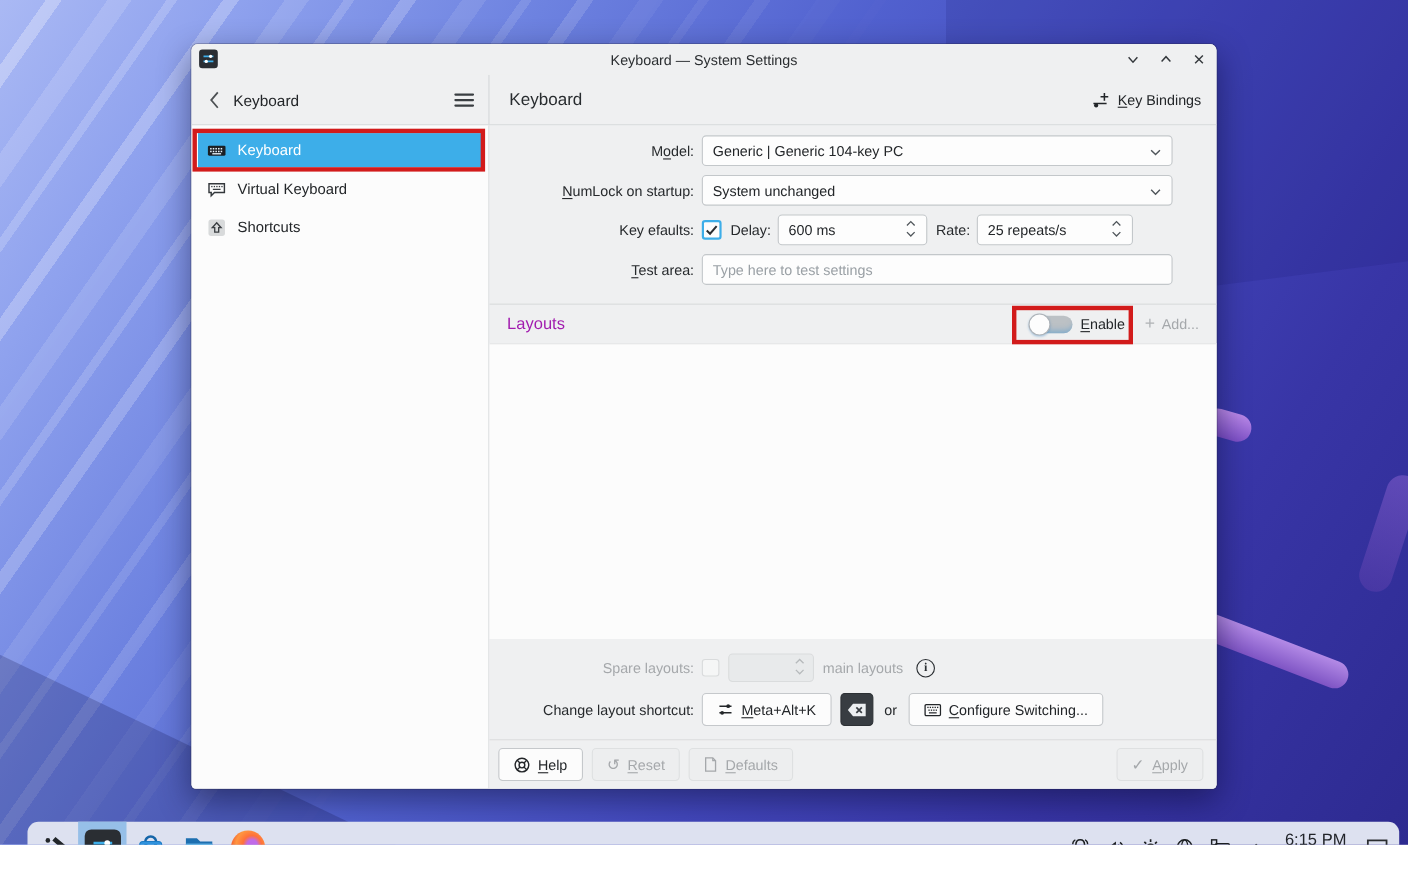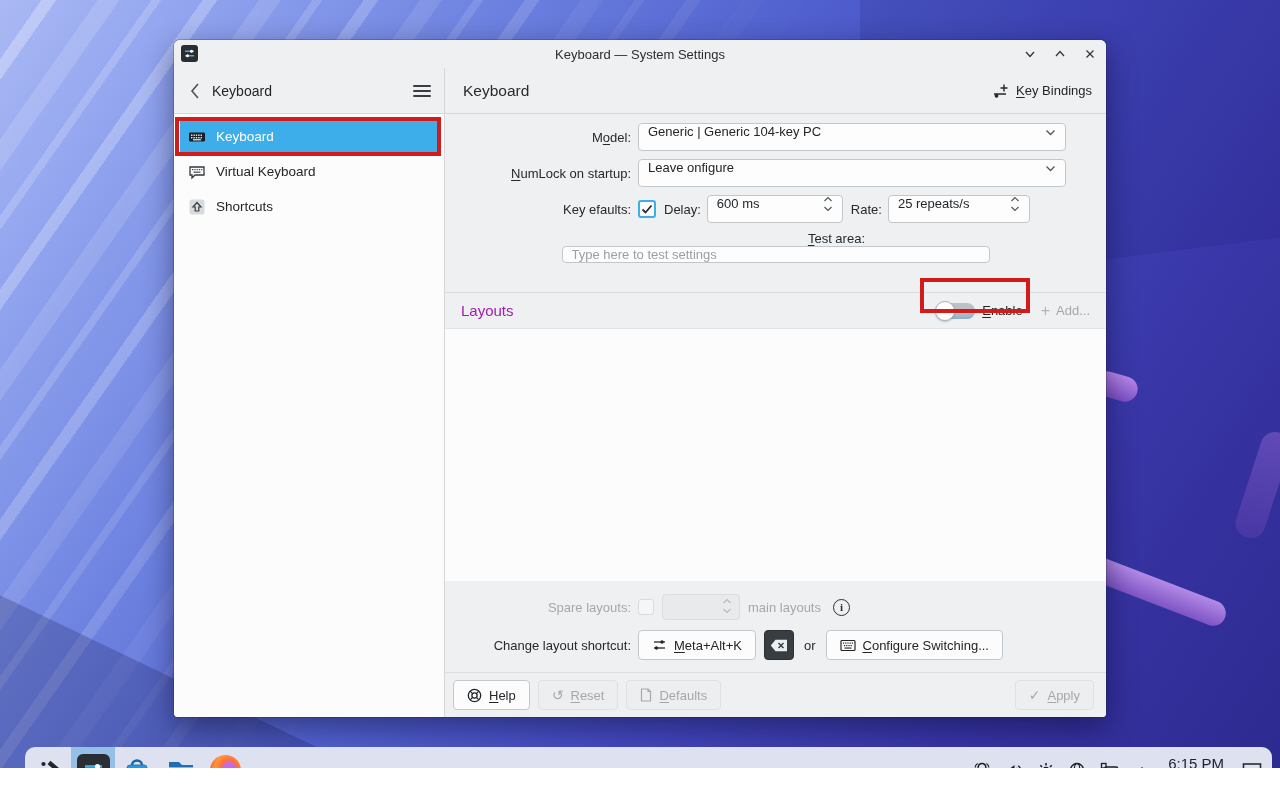--- a/index.html
+++ b/index.html
@@ -51,24 +51,24 @@
   
   .sidebar { width:271px; flex:none; background:#fcfcfc; border-right:1px solid #d5d7d9; padding-top:7px; }
   .sb-item { height:31px; margin:0 6px 4px 6px; display:flex; align-items:center; gap:10px; padding:0 8px; font-size:13.5px; color:#232629; }
   .sb-item.selected { background:#3daee9; color:#fff; }
   .sb-icon { width:18px; height:18px; flex:none; display:flex; align-items:center; justify-content:center; }
 
   
   .main { flex:1; display:flex; flex-direction:column; min-width:0; background:#eff0f1; }
   .form-area { padding:9px 0 17px 0; }
   .frow { display:flex; align-items:center; margin-bottom:8px; height:28px; }
-  .frow:last-child { margin-bottom:16px;flex-direction:column; }
+  .frow:last-child { margin-bottom:0; }
   .flabel { width:186px; flex:none; text-align:right; color:#26292c; margin-right:7px; }
   .combo, .spin { height:28px; background:#fdfdfd; border:1px solid #c3c7ca; border-radius:4px;
-    display:flex; padding:0 9px; color:#232629; }
+    display:flex; align-items:center; padding:0 9px; color:#232629; }
   .combo { width:428px; }
   .combo .chev-d, .spin .chev-ud { margin-left:auto; }
   .spin-delay { width:136px; margin:0 8px 0 6px; }
   .spin-rate { width:142px; margin-left:6px; }
   .ilabel { color:#26292c; }
   .ck { width:18px; height:18px; border:2px solid #3daee9; border-radius:3px; background:#fcfcfc;
     display:flex; align-items:center; justify-content:center; margin-right:8px; }
   .test-input { width:428px; height:28px; background:#fdfdfd; border:1px solid #c3c7ca; border-radius:4px;
     padding:0 9px; font-size:13px; font-family:inherit; color:#232629; }
   .test-input::placeholder { color:#9aa0a5; }
@@ -264,21 +264,21 @@
               <span class="chev-d">
                 <svg width="11" height="7" viewBox="0 0 11 7">
                     <polyline points="1.5,1.5 5.5,5.5 9.5,1.5" fill="none" stroke="#50565b" stroke-width="1.3"></polyline>
                   </svg>
               </span>
             </div>
           </div>
           <div class="frow">
             <span class="flabel"><u>N</u><span>umLock on startup:</span></span>
             <div class="combo">
-              <span>Leave onfigure</span>
+              <span>System unchanged</span>
               <span class="chev-d">
                 <svg width="11" height="7" viewBox="0 0 11 7">
                     <polyline points="1.5,1.5 5.5,5.5 9.5,1.5" fill="none" stroke="#50565b" stroke-width="1.3"></polyline>
                   </svg>
               </span>
             </div>
           </div>
           <div class="frow">
             <span class="flabel">Key efaults:</span>
             <span class="ck">

